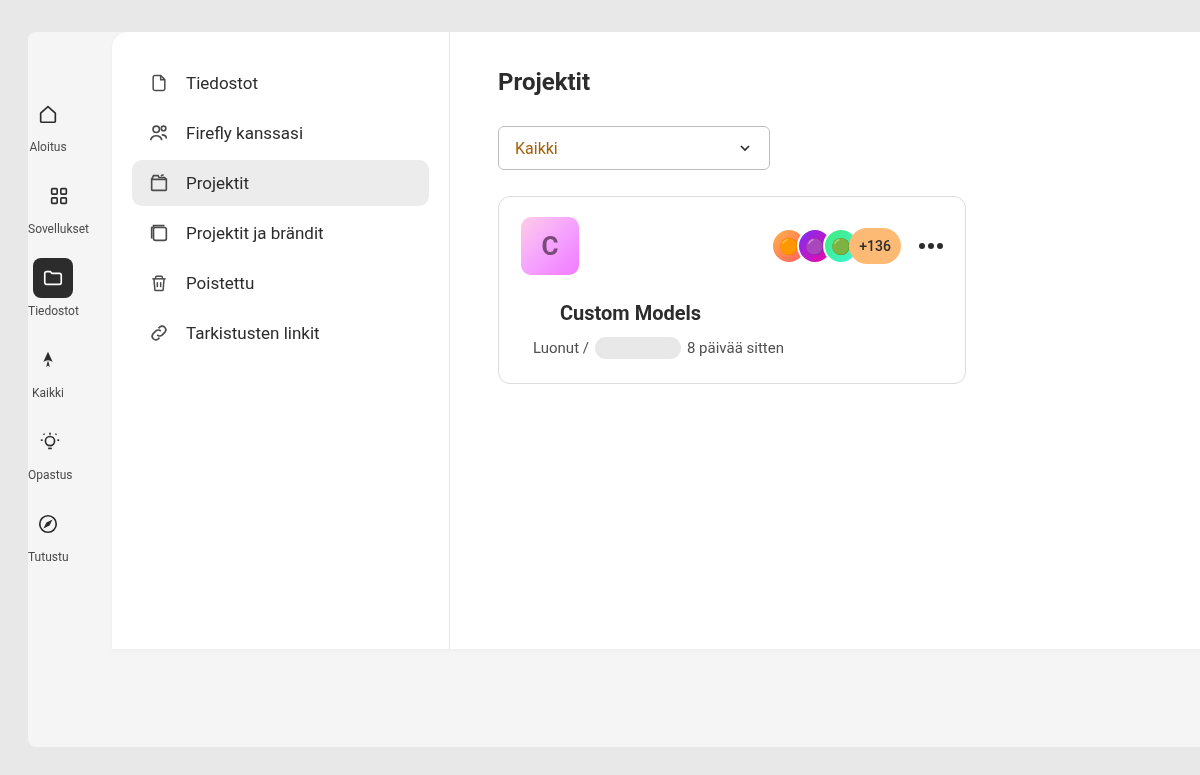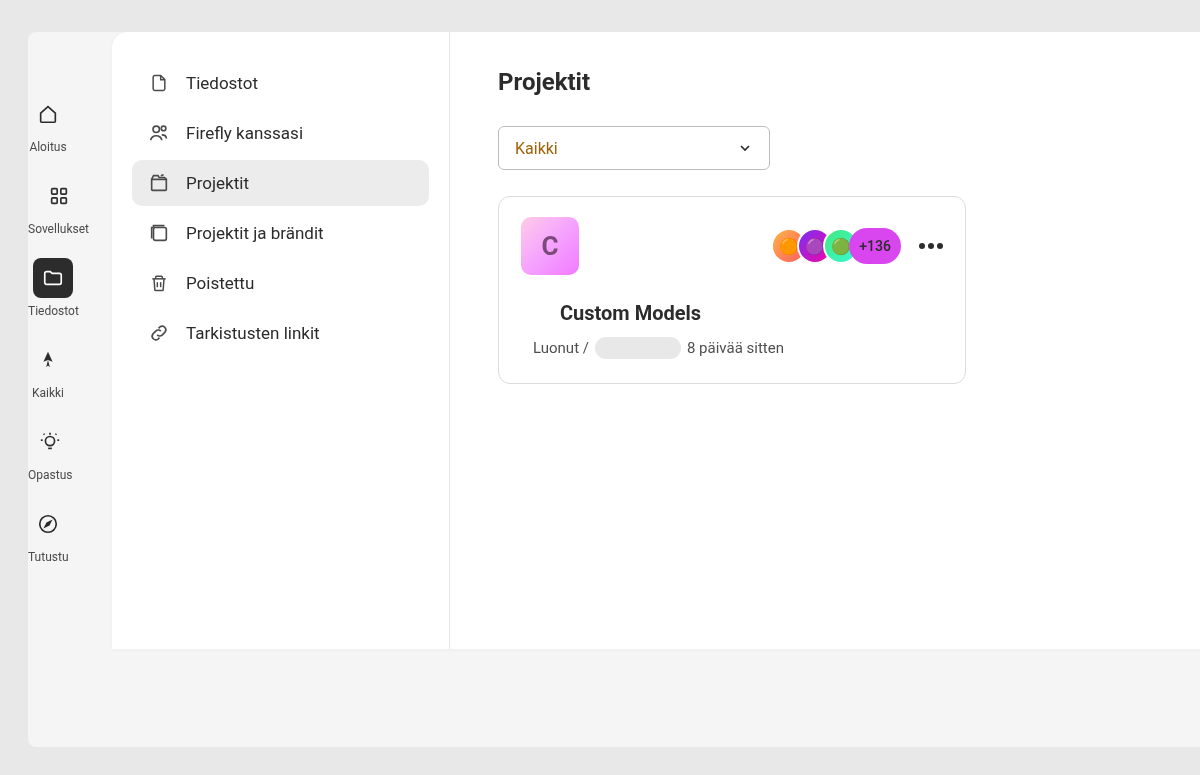--- a/index.html
+++ b/index.html
@@ -206,21 +206,21 @@
   align-items: center;
   justify-content: center;
   font-size: 16px;
 }
 .av:first-child { margin-left: 0; }
 .av1 { background: linear-gradient(135deg,#ffb347,#ff5e62); }
 .av2 { background: linear-gradient(135deg,#7b2ff7,#f107a3); }
 .av3 { background: linear-gradient(135deg,#43e97b,#38f9d7); }
 
 .more-count {
-  background: #d946ef;
+  background: #fdba74;
   color: #2c2c2c;
   font-size: 14px;
   font-weight: 500;
   padding: 0 10px;
   height: 36px;
   border-radius: 18px;
   display: flex;
   align-items: center;
   margin-left: -10px;
 }

